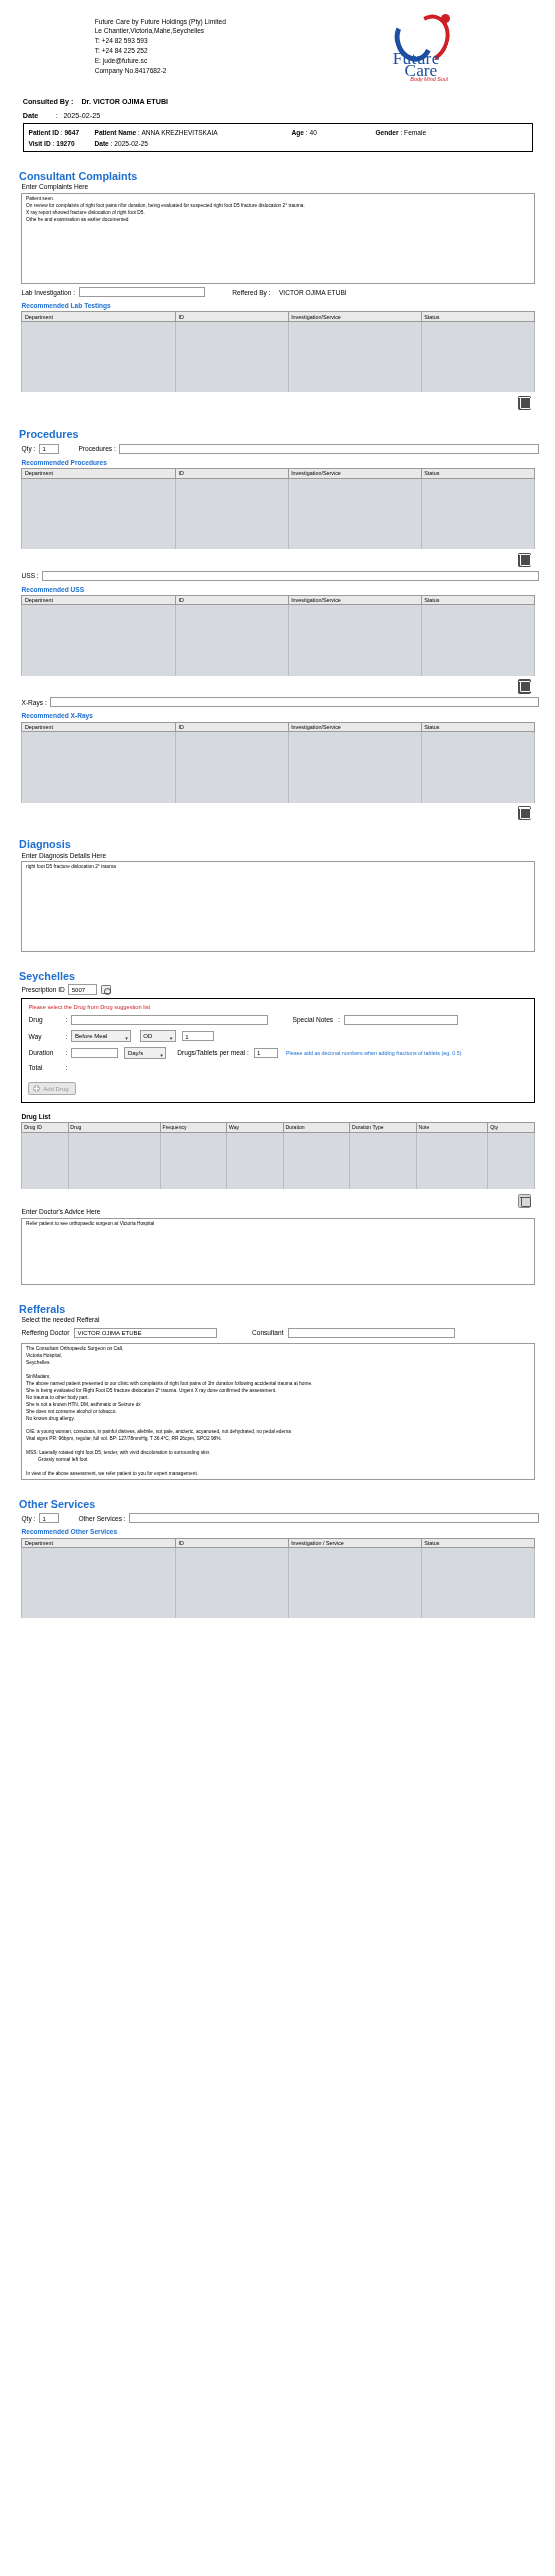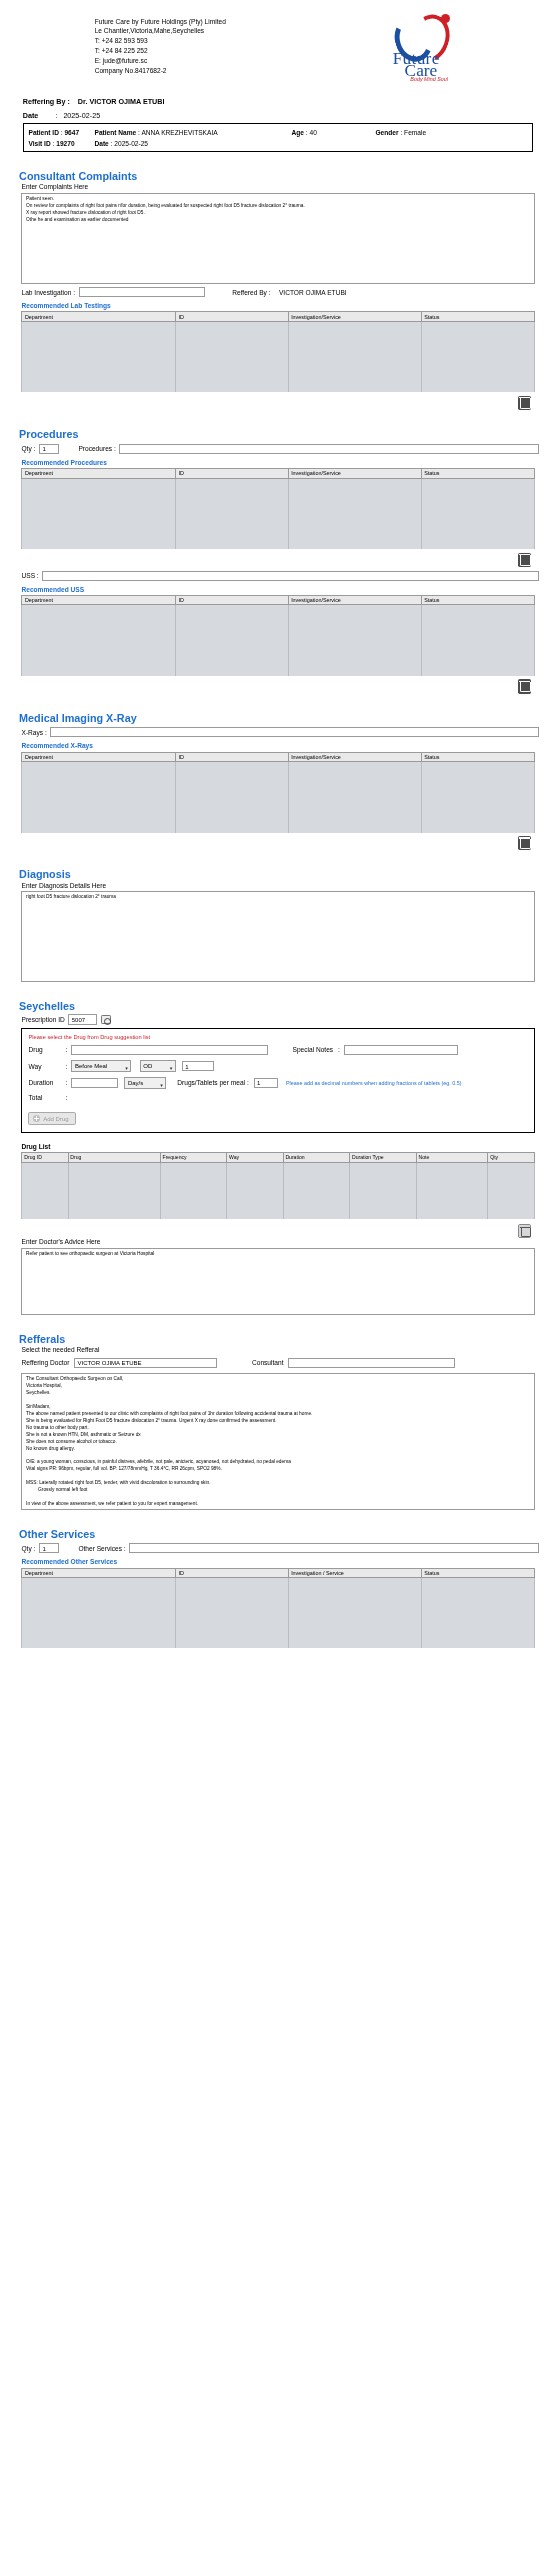--- a/index.html
+++ b/index.html
@@ -247,21 +247,21 @@
         <div class="dot-red"></div>
         <div class="lg-txt1">Future</div>
         <div class="lg-txt2">Care</div>
         <div class="lg-sub">Body Mind Soul</div>
       </div>
     </div>
   </div>
 
   <div class="consulted">
     <div class="row">
-      <b>Reffering By  :</b>
+      <b>Consulted By  :</b>
       <span class="dr">Dr.  VICTOR OJIMA ETUBI</span>
     </div>
     <div class="row" style="margin-top:4.8px;">
       <b>Date</b>
       <span style="margin-left:15.5px">:</span>
       <span style="margin-left:3.6px">2025-02-25</span>
     </div>
   </div>
 
   <div class="patbox">
@@ -383,21 +383,20 @@
             <td></td>
             <td></td>
           </tr>
         </tbody>
     </table>
   </div>
   <div class="trash-row">
       <div class="trash"></div>
     </div>
 
-  <h2 class="sec">Medical Imaging X-Ray</h2>
   <div class="row-line">
     <span>X-Rays :</span>
     <span class="inp" style="flex:1"></span>
   </div>
   <div class="sub-blue">Recommended X-Rays</div>
   <div class="grid-wrap">
     <table class="grid">
       <thead>
           <tr>
         <th style="width:30%">Department</th>

